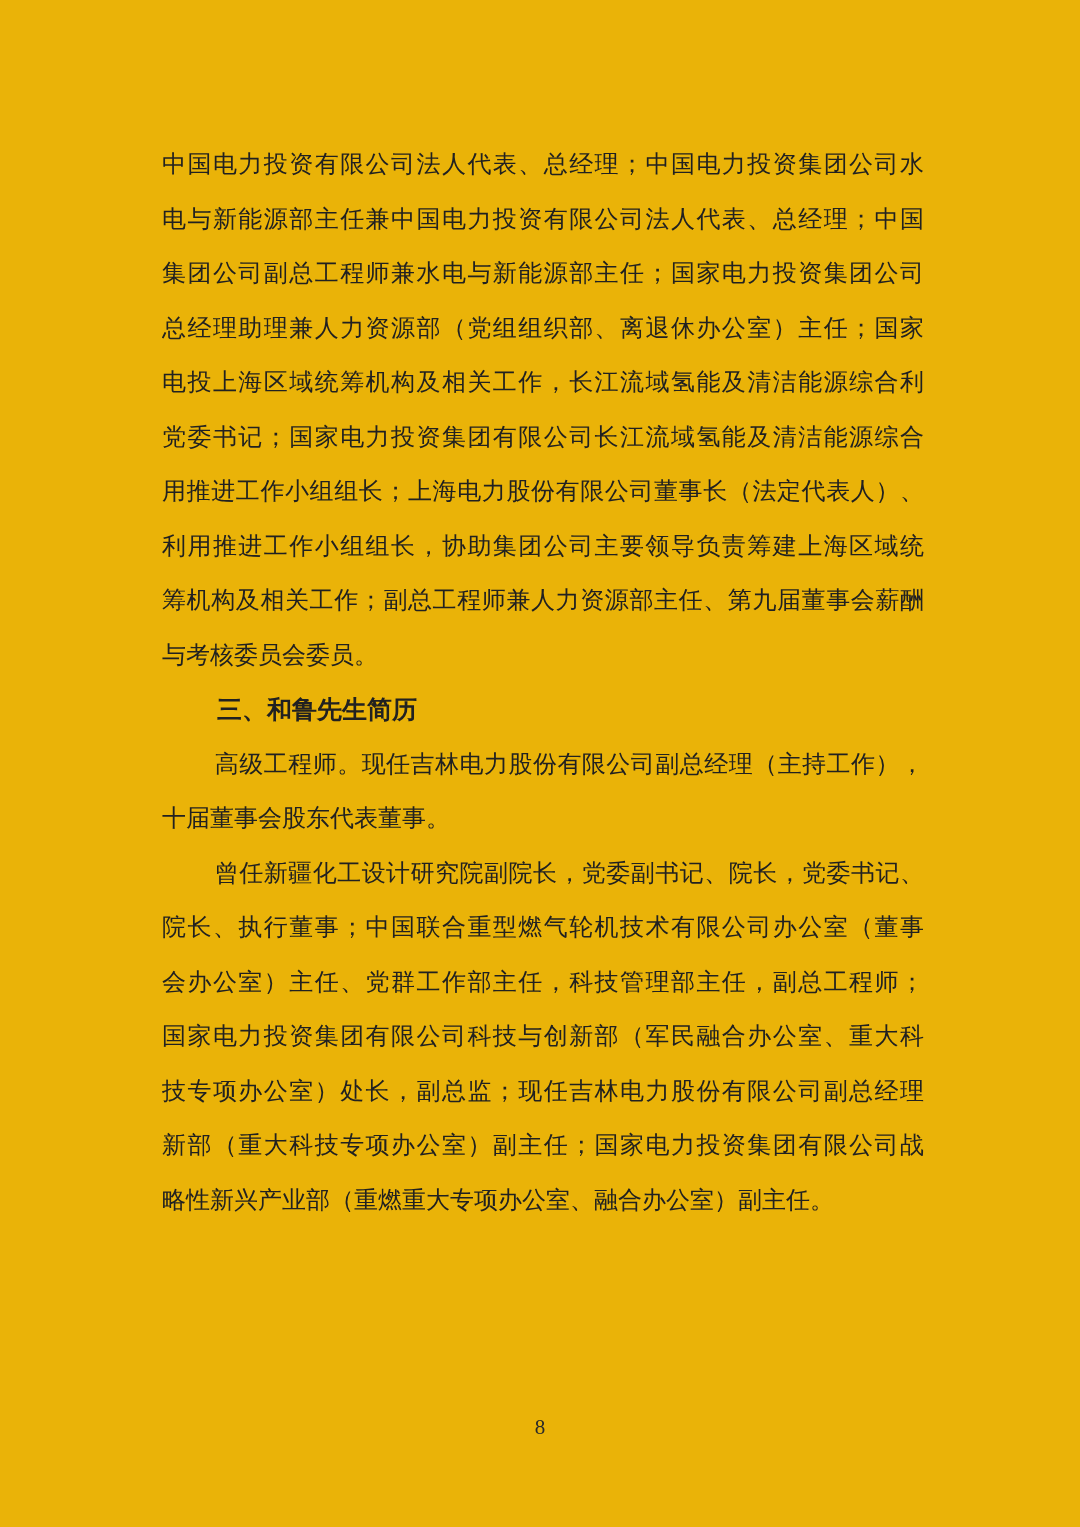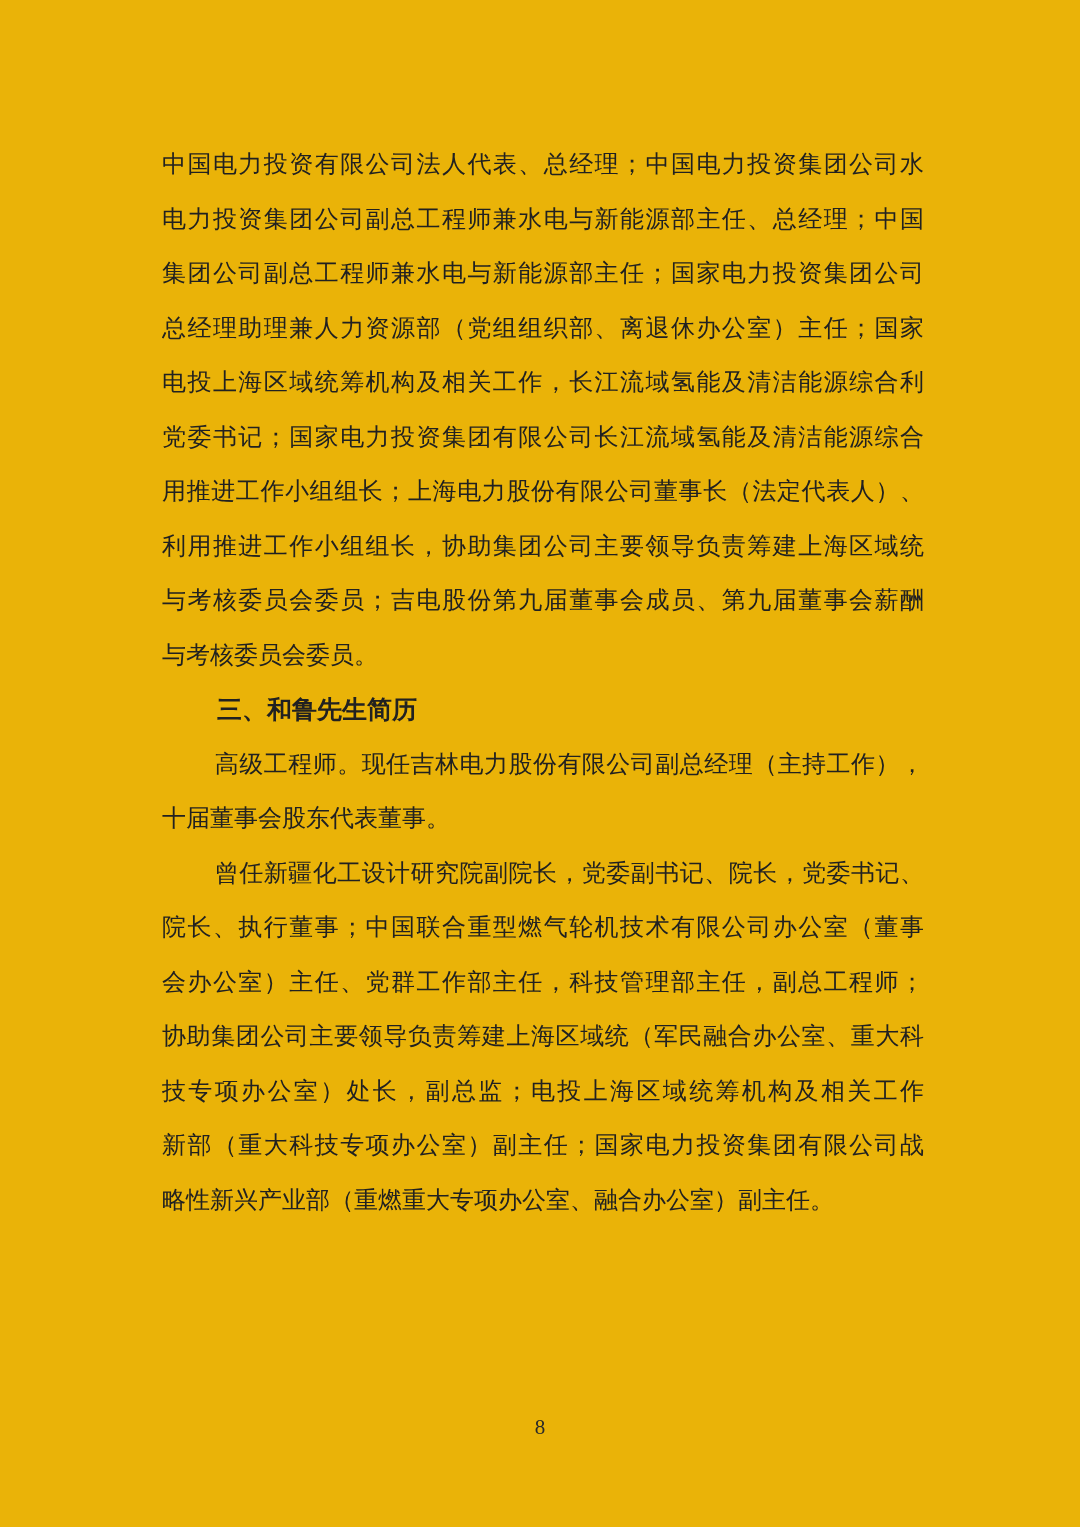--- a/index.html
+++ b/index.html
@@ -58,44 +58,44 @@
   }
 </style>
 </head>
 <body>
 
 <div class="page">
   <div class="text-block">
 
     <div class="para">
         <div class="line">中国电力投资有限公司法人代表、总经理；中国电力投资集团公司水</div>
-        <div class="line">电力投资集团公司副总工程师兼水电与新能源部主任、总经理；中国</div>
+        <div class="line">电与新能源部主任兼中国电力投资有限公司法人代表、总经理；中国</div>
         <div class="line">集团公司副总工程师兼水电与新能源部主任；国家电力投资集团公司</div>
         <div class="line">总经理助理兼人力资源部（党组组织部、离退休办公室）主任；国家</div>
         <div class="line">电投上海区域统筹机构及相关工作，长江流域氢能及清洁能源综合利</div>
         <div class="line">党委书记；国家电力投资集团有限公司长江流域氢能及清洁能源综合</div>
         <div class="line">用推进工作小组组长；上海电力股份有限公司董事长（法定代表人）、</div>
         <div class="line">利用推进工作小组组长，协助集团公司主要领导负责筹建上海区域统</div>
-        <div class="line">与考核委员会委员；吉电股份第九届董事会成员、第九届董事会薪酬</div>
+        <div class="line">筹机构及相关工作；副总工程师兼人力资源部主任、第九届董事会薪酬</div>
         <div class="line">与考核委员会委员。</div>
       </div>
 
     <div class="line heading">三、和鲁先生简历</div>
 
     <div class="para indent-first">
         <div class="line">高级工程师。现任吉林电力股份有限公司副总经理（主持工作），第</div>
         <div class="line">十届董事会股东代表董事。</div>
       </div>
 
     <div class="para indent-first">
         <div class="line">曾任新疆化工设计研究院副院长，党委副书记、院长，党委书记、</div>
         <div class="line">院长、执行董事；中国联合重型燃气轮机技术有限公司办公室（董事</div>
         <div class="line">会办公室）主任、党群工作部主任，科技管理部主任，副总工程师；</div>
-        <div class="line">协助集团公司主要领导负责筹建上海区域统（军民融合办公室、重大科</div>
-        <div class="line">技专项办公室）处长，副总监；电投上海区域统筹机构及相关工作</div>
+        <div class="line">国家电力投资集团有限公司科技与创新部（军民融合办公室、重大科</div>
+        <div class="line">技专项办公室）处长，副总监；现任吉林电力股份有限公司副总经理</div>
         <div class="line">新部（重大科技专项办公室）副主任；国家电力投资集团有限公司战</div>
         <div class="line">略性新兴产业部（重燃重大专项办公室、融合办公室）副主任。</div>
       </div>
 
   </div>
 
   <div class="page-number">8</div>
 </div>
 
 </body></html>

